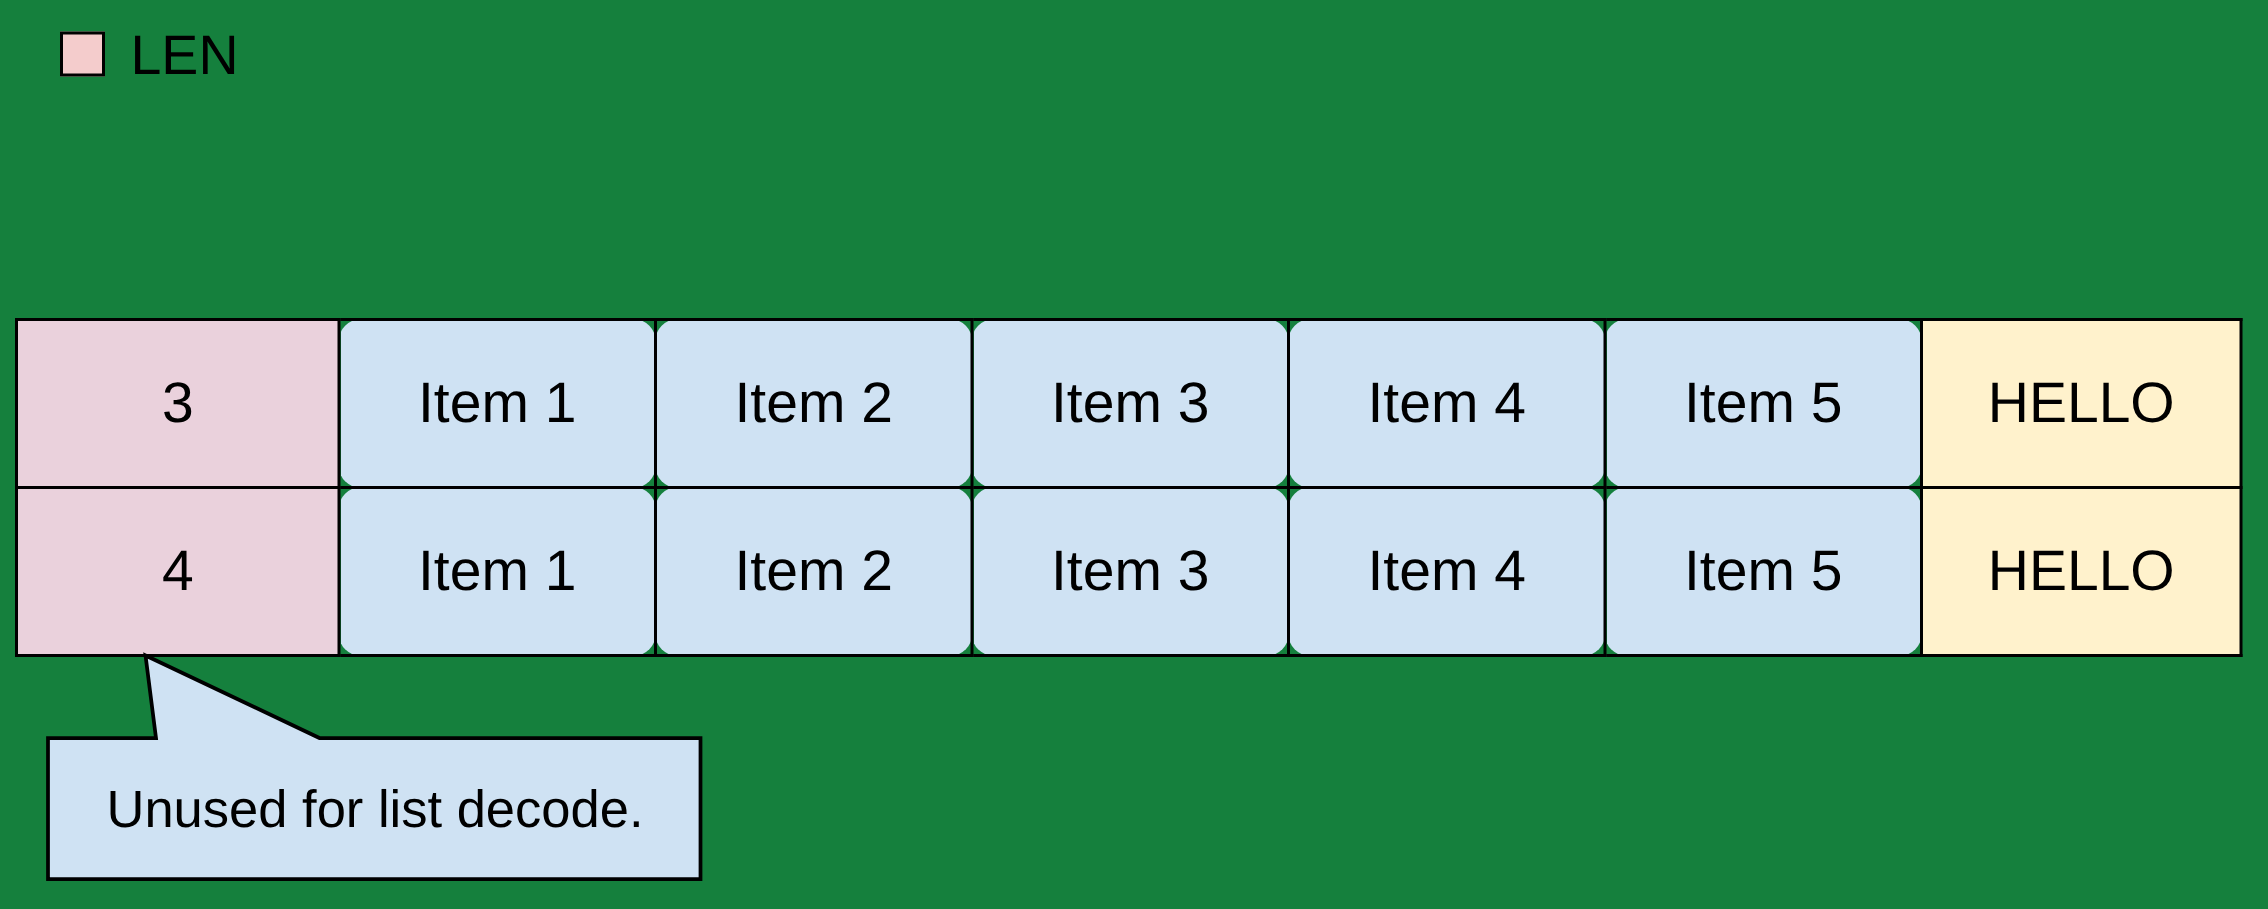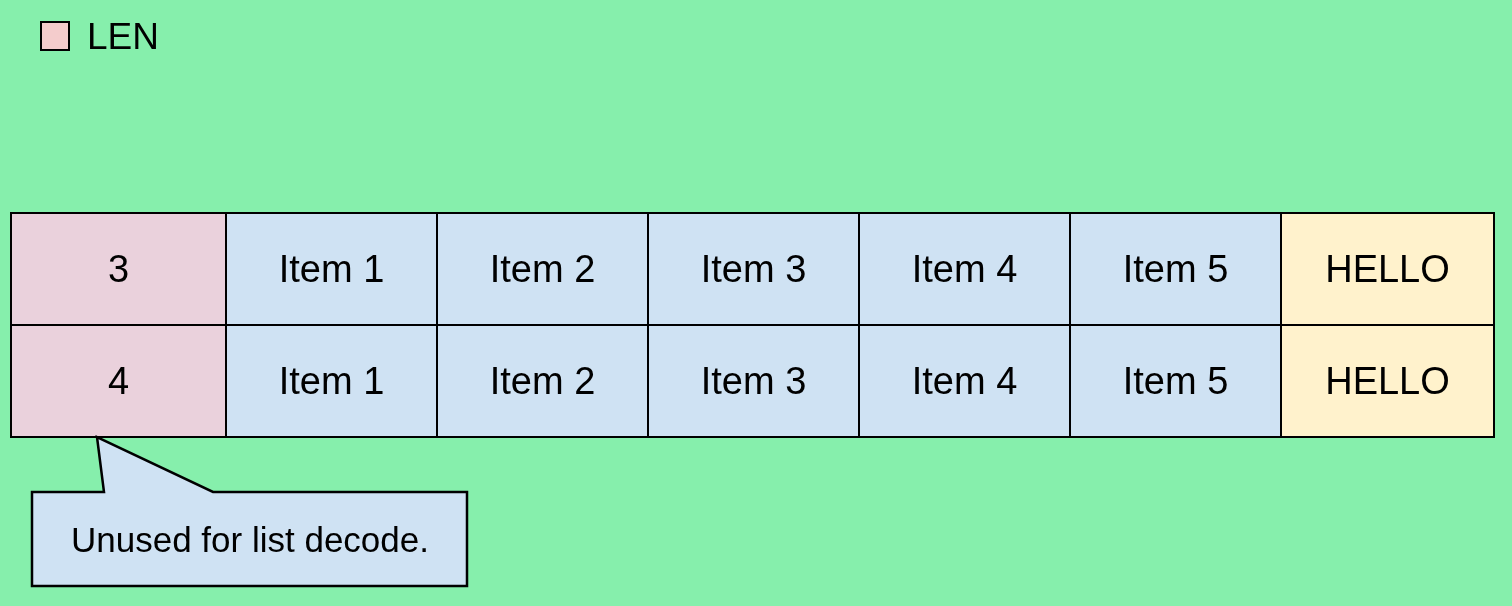--- a/index.html
+++ b/index.html
@@ -1,20 +1,20 @@
 <!DOCTYPE html>
 <html><head>
 <meta charset="utf-8">
 <style>
   html, body { margin: 0; padding: 0; background: #ffffff; }
   #canvas {
     position: relative;
     width: 1512px;
     height: 606px;
-    background: #86efac;
+    background: #15803d;
     font-family: "Liberation Sans", "DejaVu Sans", sans-serif;
     color: #000000;
     overflow: hidden;
   }
 
   
   .legend {
     position: absolute;
     left: 40px;
     top: 12px;
@@ -53,21 +53,21 @@
   table.byte-table td {
     border: 2px solid #000000;
     height: 110px;
     text-align: center;
     vertical-align: middle;
     font-size: 38px;
     padding: 0;
     overflow: hidden;
   }
   td.c-len { background: #ead1dc; }
-  td.c-lst { background: #cfe2f3; }
+  td.c-lst { background: #cfe2f3; border-radius: 14px; }
   td.c-fld { background: #fff2cc; }
 
   
   .callout-svg {
     position: absolute;
     left: 0;
     top: 0;
     width: 1512px;
     height: 606px;
     pointer-events: none;

